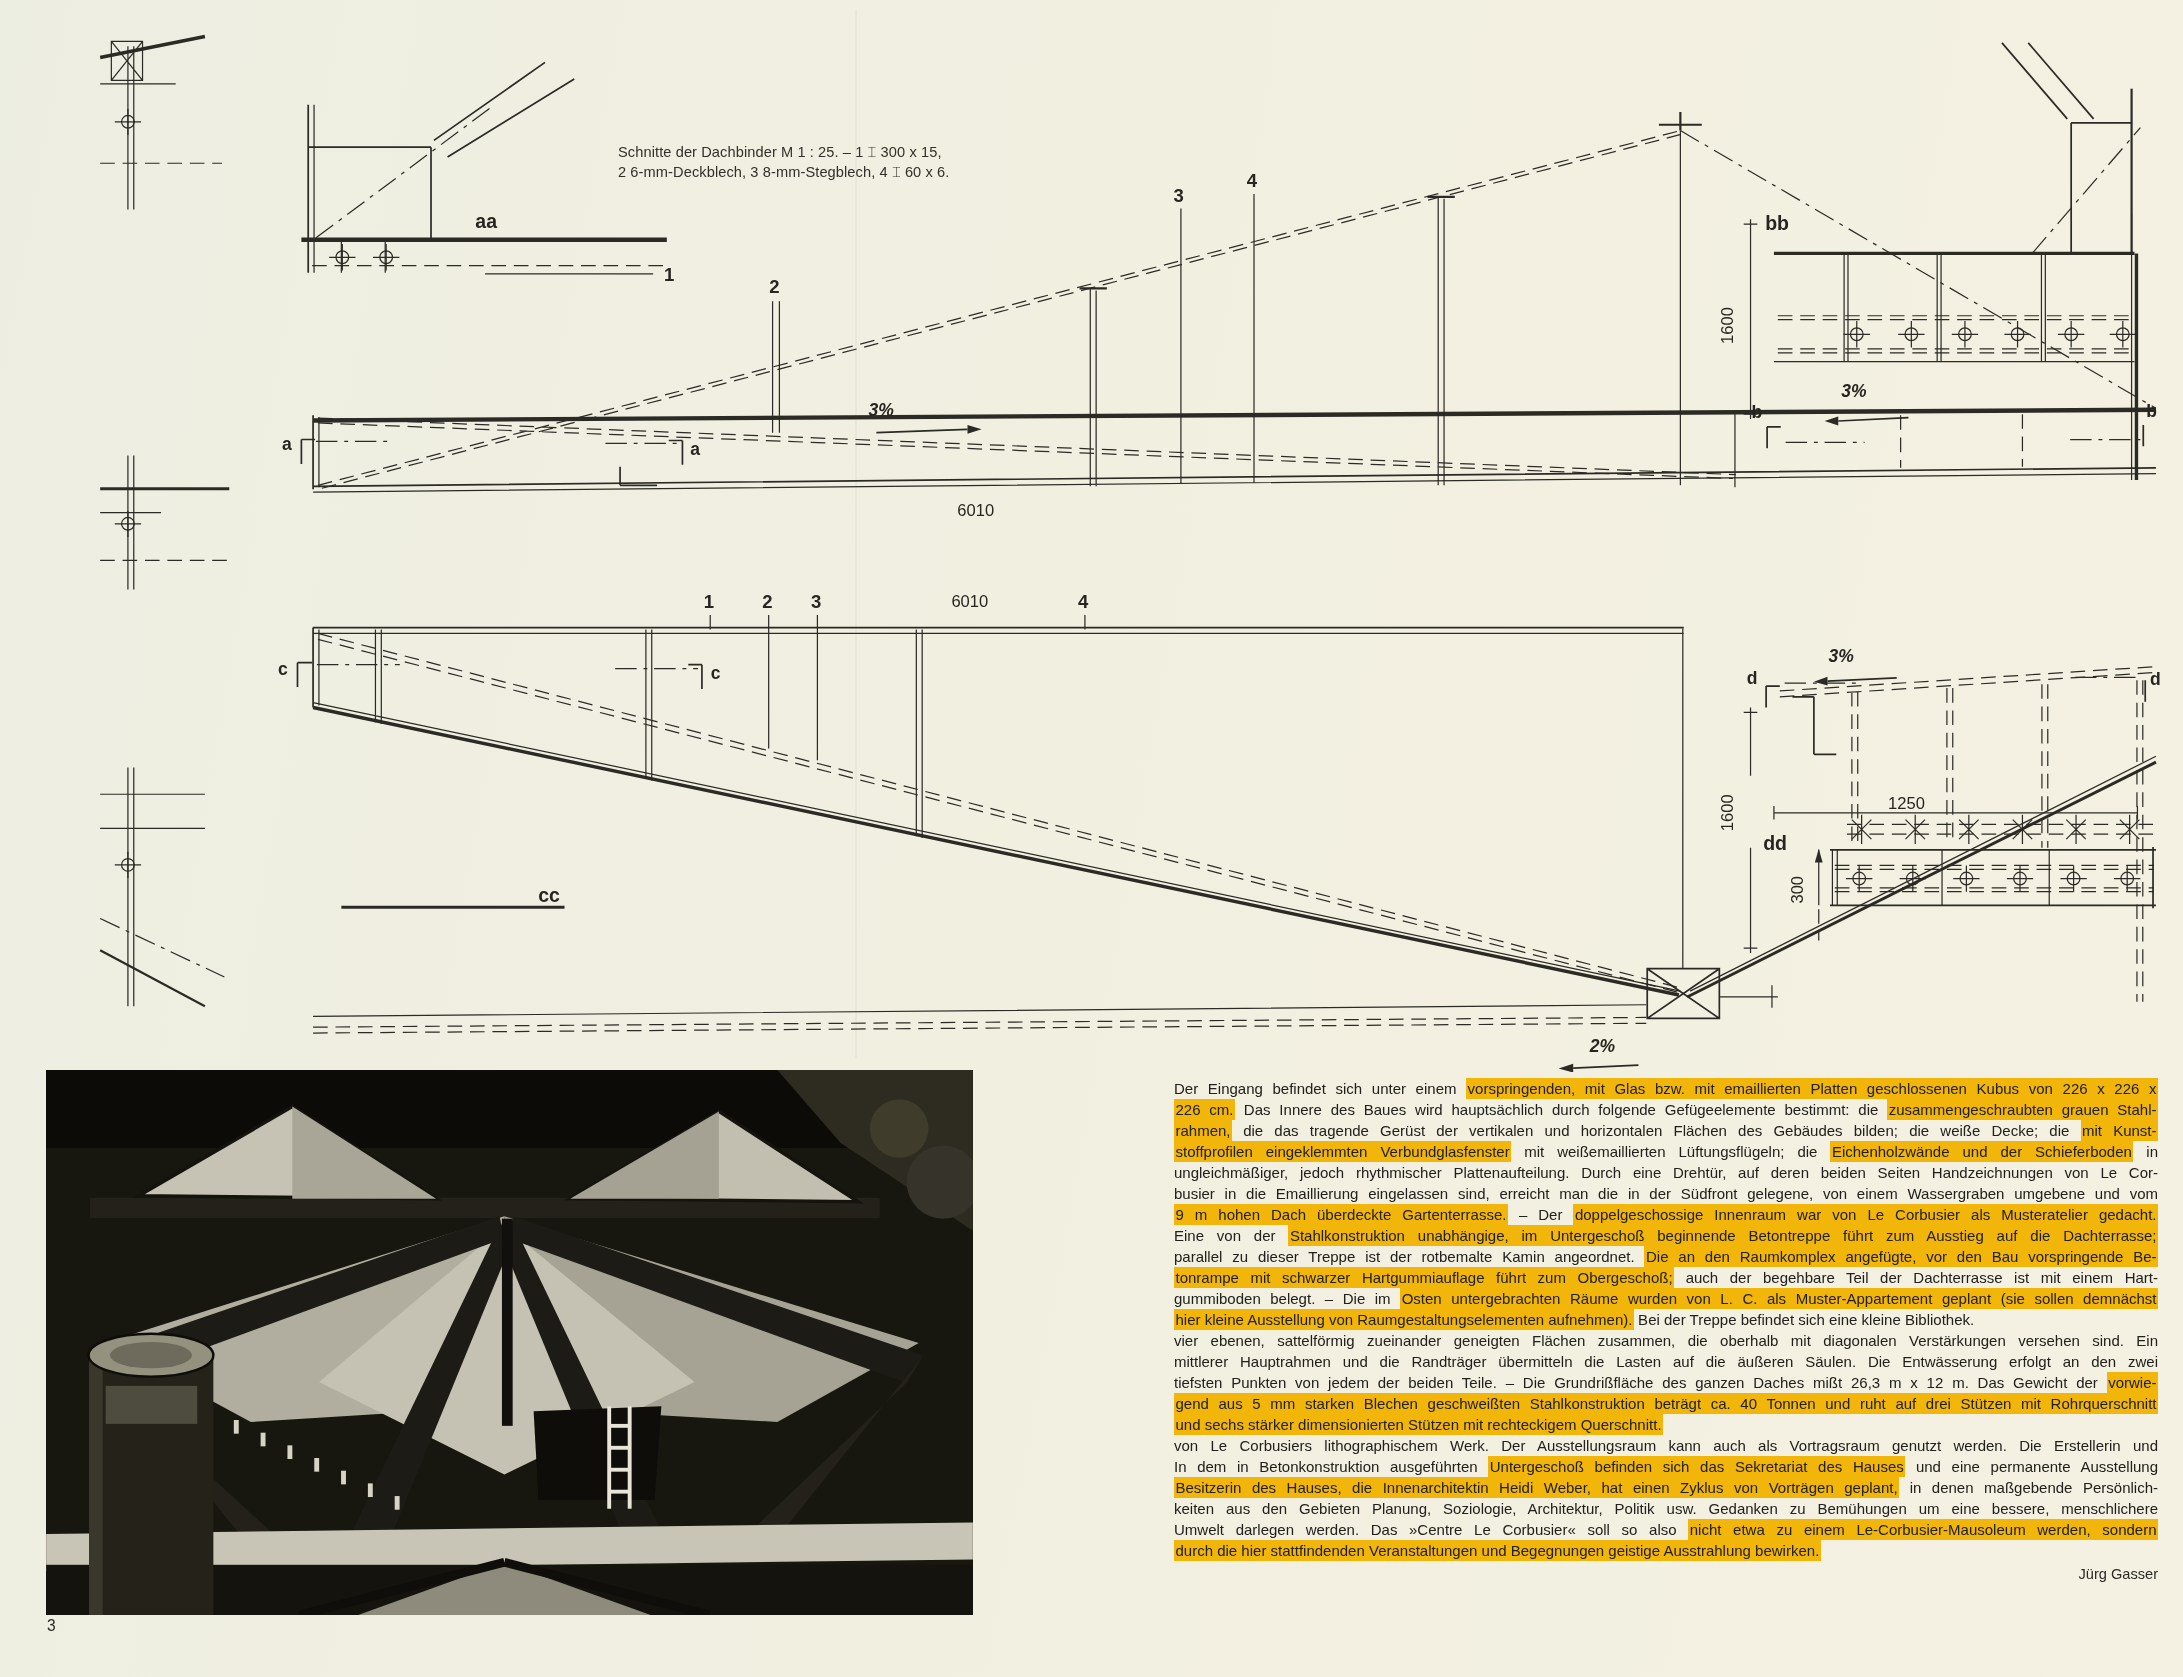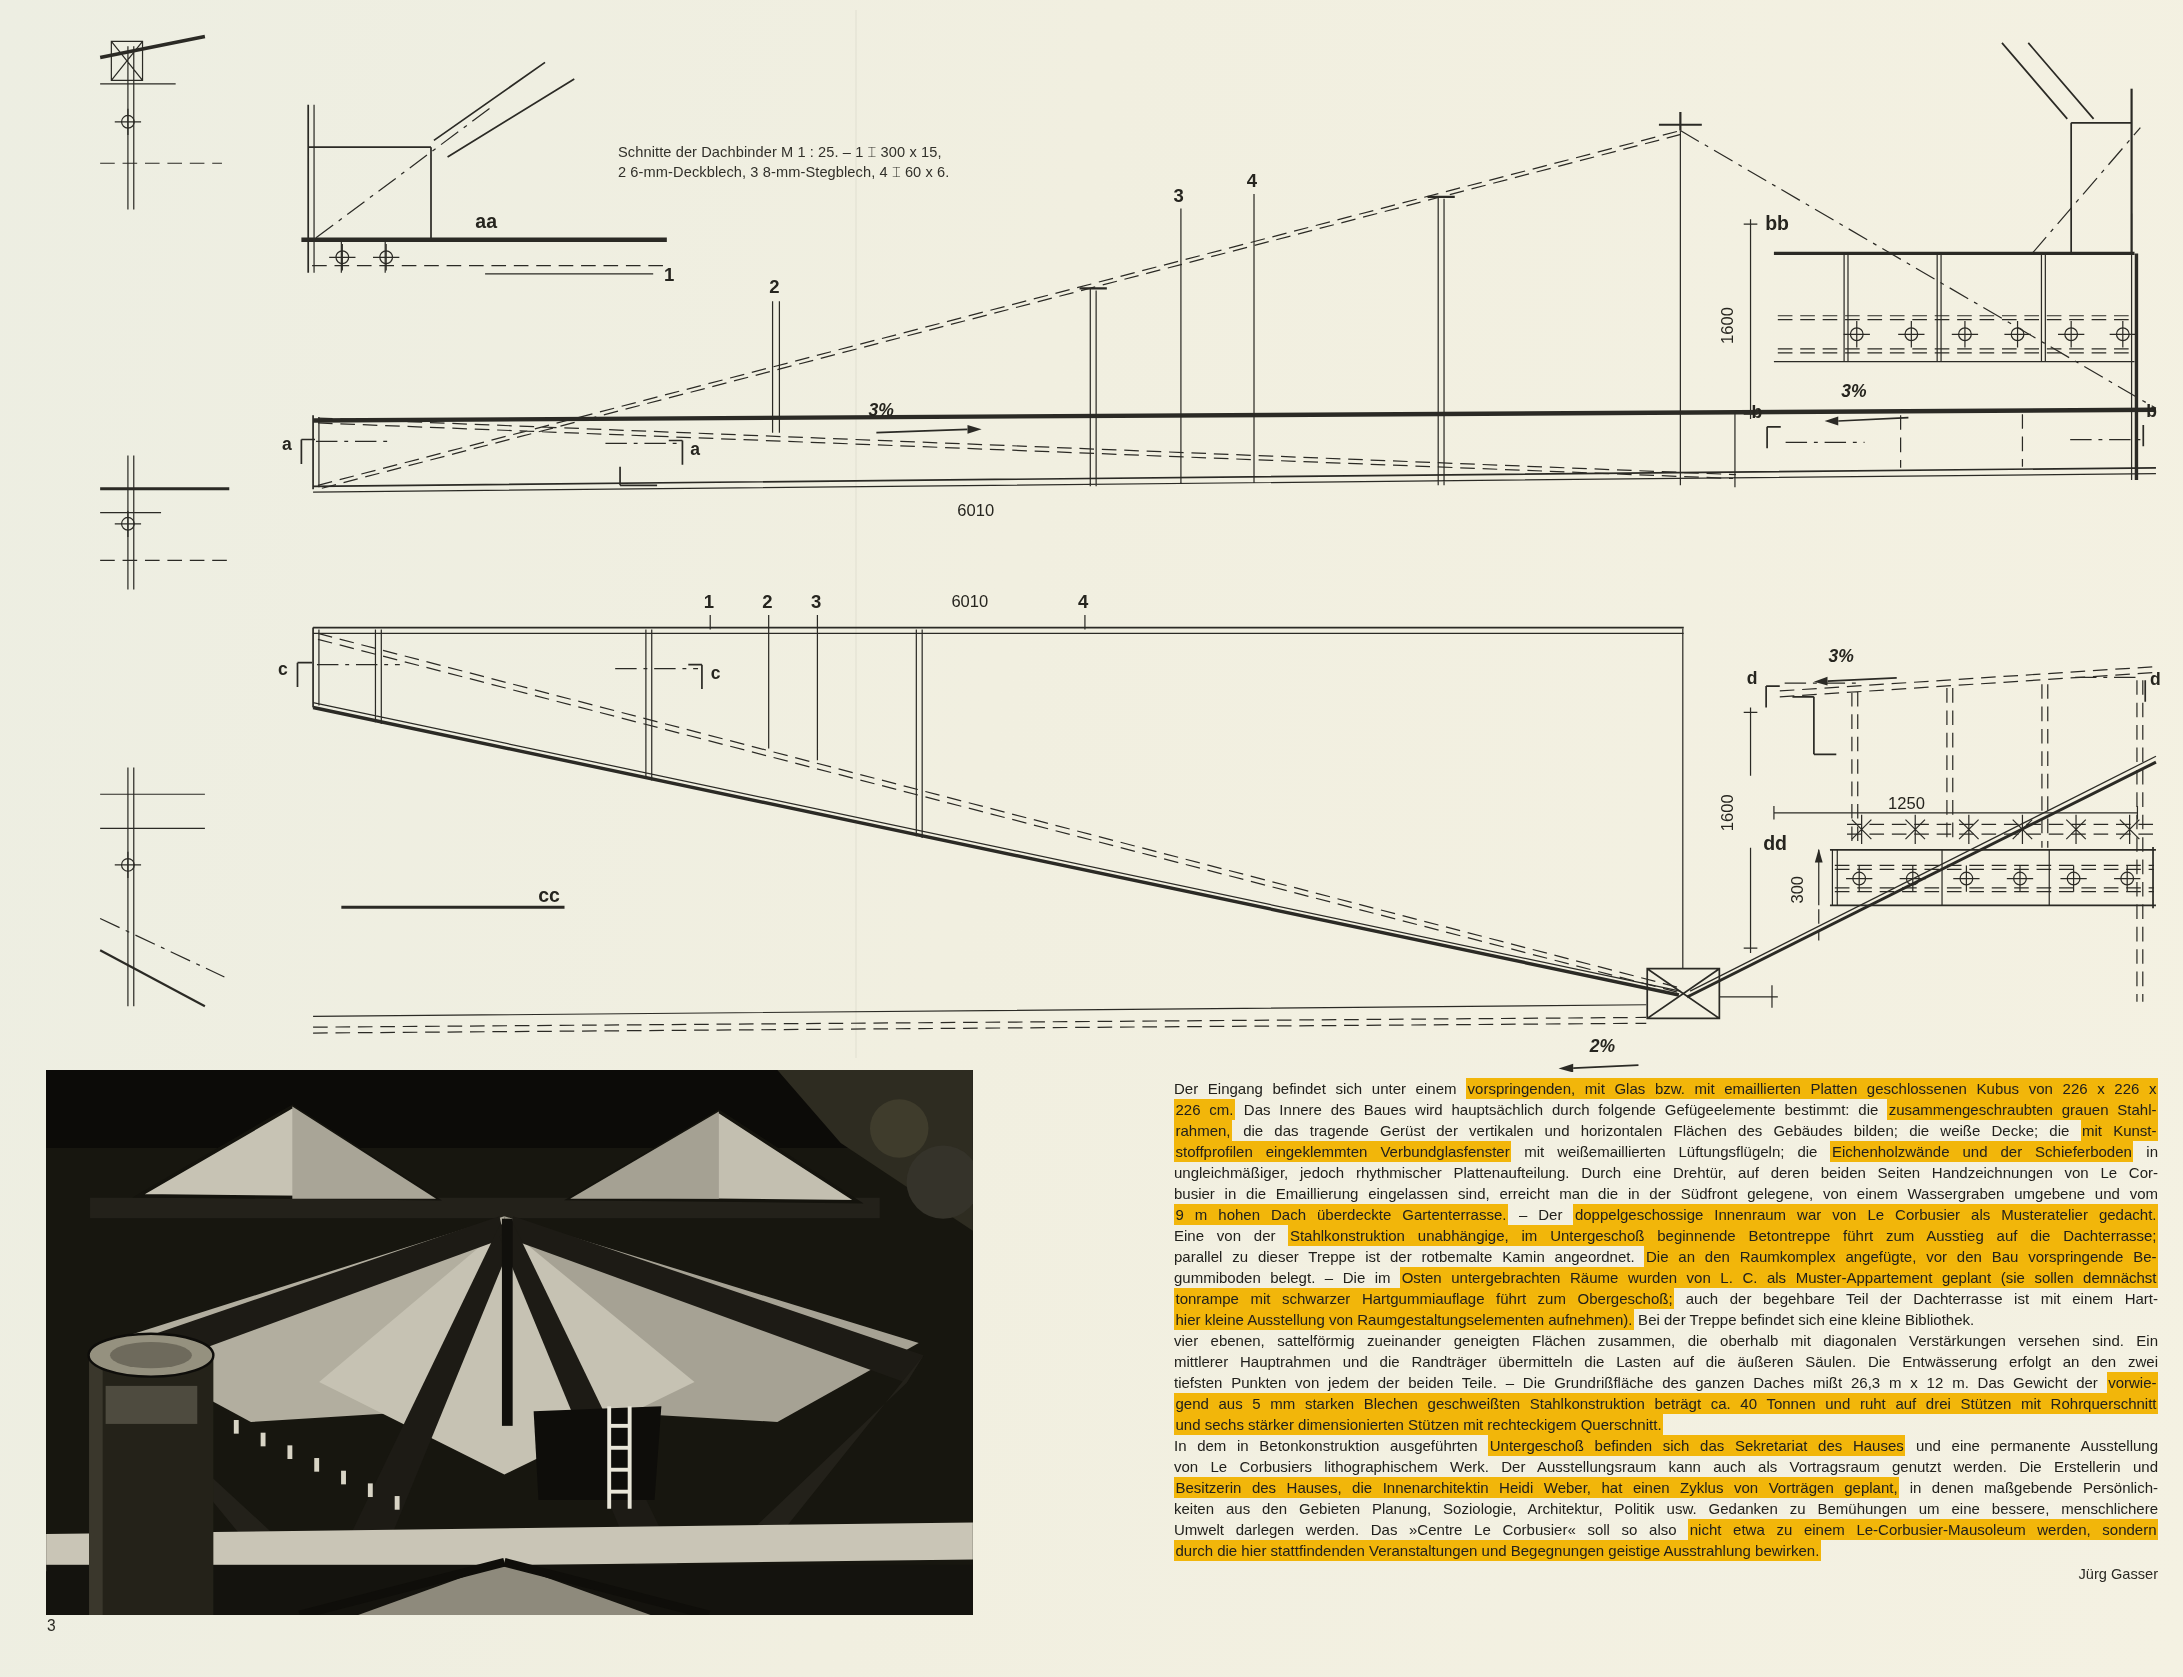--- a/index.html
+++ b/index.html
@@ -254,30 +254,30 @@
   <div class="article" id="article">
       <div class="tline"><span>Der Eingang befindet sich unter einem </span><span class="hl">vorspringenden, mit Glas bzw. mit emaillierten Platten geschlossenen Kubus von 226 x 226 x</span></div>
       <div class="tline"><span class="hl">226 cm.</span><span> Das Innere des Baues wird hauptsächlich durch folgende Gefügeelemente bestimmt: die </span><span class="hl">zusammengeschraubten grauen Stahl-</span></div>
       <div class="tline"><span class="hl">rahmen,</span><span> die das tragende Gerüst der vertikalen und horizontalen Flächen des Gebäudes bilden; die weiße Decke; die </span><span class="hl">mit Kunst-</span></div>
       <div class="tline"><span class="hl">stoffprofilen eingeklemmten Verbundglasfenster</span><span> mit weißemaillierten Lüftungsflügeln; die </span><span class="hl">Eichenholzwände und der Schieferboden</span><span> in</span></div>
       <div class="tline"><span>ungleichmäßiger, jedoch rhythmischer Plattenaufteilung. Durch eine Drehtür, auf deren beiden Seiten Handzeichnungen von Le Cor-</span></div>
       <div class="tline"><span>busier in die Emaillierung eingelassen sind, erreicht man die in der Südfront gelegene, von einem Wassergraben umgebene und vom</span></div>
       <div class="tline"><span class="hl">9 m hohen Dach überdeckte Gartenterrasse.</span><span> – Der </span><span class="hl">doppelgeschossige Innenraum war von Le Corbusier als Musteratelier gedacht.</span></div>
       <div class="tline"><span>Eine von der </span><span class="hl">Stahlkonstruktion unabhängige, im Untergeschoß beginnende Betontreppe führt zum Ausstieg auf die Dachterrasse;</span></div>
       <div class="tline"><span>parallel zu dieser Treppe ist der rotbemalte Kamin angeordnet. </span><span class="hl">Die an den Raumkomplex angefügte, vor den Bau vorspringende Be-</span></div>
+      <div class="tline"><span class="hl">tonrampe mit schwarzer Hartgummiauflage führt zum Obergeschoß;</span><span> auch der begehbare Teil der Dachterrasse ist mit einem Hart-</span></div>
       <div class="tline"><span>gummiboden belegt. – Die im </span><span class="hl">Osten untergebrachten Räume wurden von L. C. als Muster-Appartement geplant (sie sollen demnächst</span></div>
-      <div class="tline"><span class="hl">tonrampe mit schwarzer Hartgummiauflage führt zum Obergeschoß;</span><span> auch der begehbare Teil der Dachterrasse ist mit einem Hart-</span></div>
       <div class="tline end"><span class="hl">hier kleine Ausstellung von Raumgestaltungselementen aufnehmen).</span><span> Bei der Treppe befindet sich eine kleine Bibliothek.</span></div>
       <div class="tline"><span>vier ebenen, sattelförmig zueinander geneigten Flächen zusammen, die oberhalb mit diagonalen Verstärkungen versehen sind. Ein</span></div>
       <div class="tline"><span>mittlerer Hauptrahmen und die Randträger übermitteln die Lasten auf die äußeren Säulen. Die Entwässerung erfolgt an den zwei</span></div>
       <div class="tline"><span>tiefsten Punkten von jedem der beiden Teile. – Die Grundrißfläche des ganzen Daches mißt 26,3 m x 12 m. Das Gewicht der </span><span class="hl">vorwie-</span></div>
       <div class="tline"><span class="hl">gend aus 5 mm starken Blechen geschweißten Stahlkonstruktion beträgt ca. 40 Tonnen und ruht auf drei Stützen mit Rohrquerschnitt</span></div>
       <div class="tline end"><span class="hl">und sechs stärker dimensionierten Stützen mit rechteckigem Querschnitt.</span></div>
+      <div class="tline"><span>von Le Corbusiers lithographischem Werk. Der Ausstellungsraum kann auch als Vortragsraum genutzt werden. Die Erstellerin und</span></div>
       <div class="tline"><span>In dem in Betonkonstruktion ausgeführten </span><span class="hl">Untergeschoß befinden sich das Sekretariat des Hauses</span><span> und eine permanente Ausstellung</span></div>
-      <div class="tline"><span>von Le Corbusiers lithographischem Werk. Der Ausstellungsraum kann auch als Vortragsraum genutzt werden. Die Erstellerin und</span></div>
       <div class="tline"><span class="hl">Besitzerin des Hauses, die Innenarchitektin Heidi Weber, hat einen Zyklus von Vorträgen geplant,</span><span> in denen maßgebende Persönlich-</span></div>
       <div class="tline"><span>keiten aus den Gebieten Planung, Soziologie, Architektur, Politik usw. Gedanken zu Bemühungen um eine bessere, menschlichere</span></div>
       <div class="tline"><span>Umwelt darlegen werden. Das »Centre Le Corbusier« soll so also </span><span class="hl">nicht etwa zu einem Le-Corbusier-Mausoleum werden, sondern</span></div>
       <div class="tline end"><span class="hl">durch die hier stattfindenden Veranstaltungen und Begegnungen geistige Ausstrahlung bewirken.</span></div>
     </div>
 
   <div class="author">Jürg Gasser</div>
 
 </div>
 

